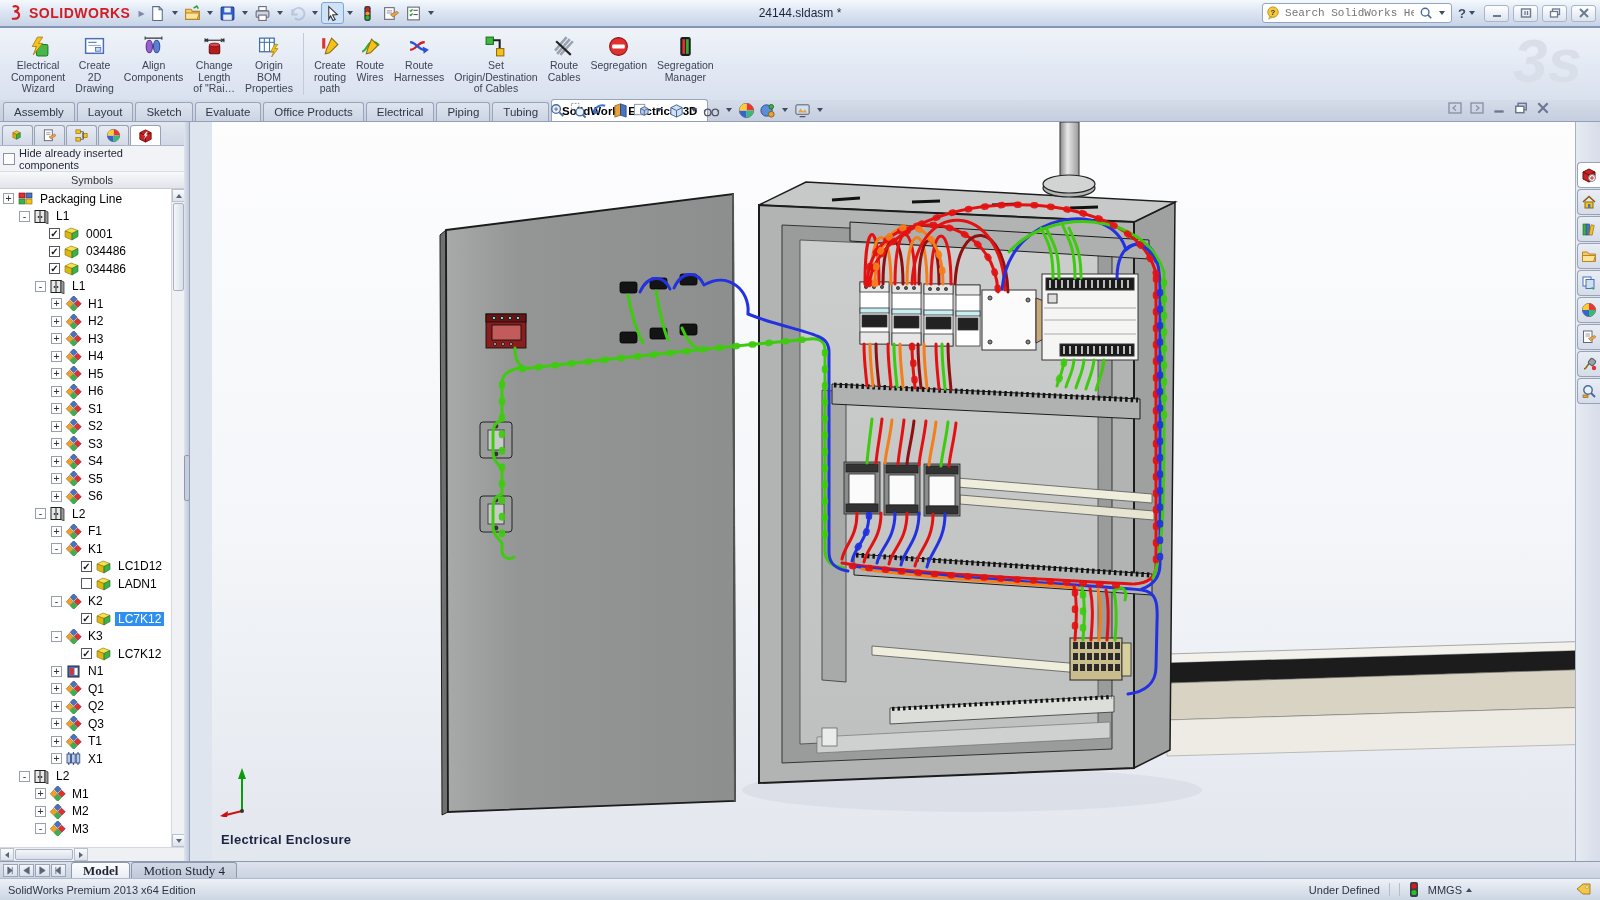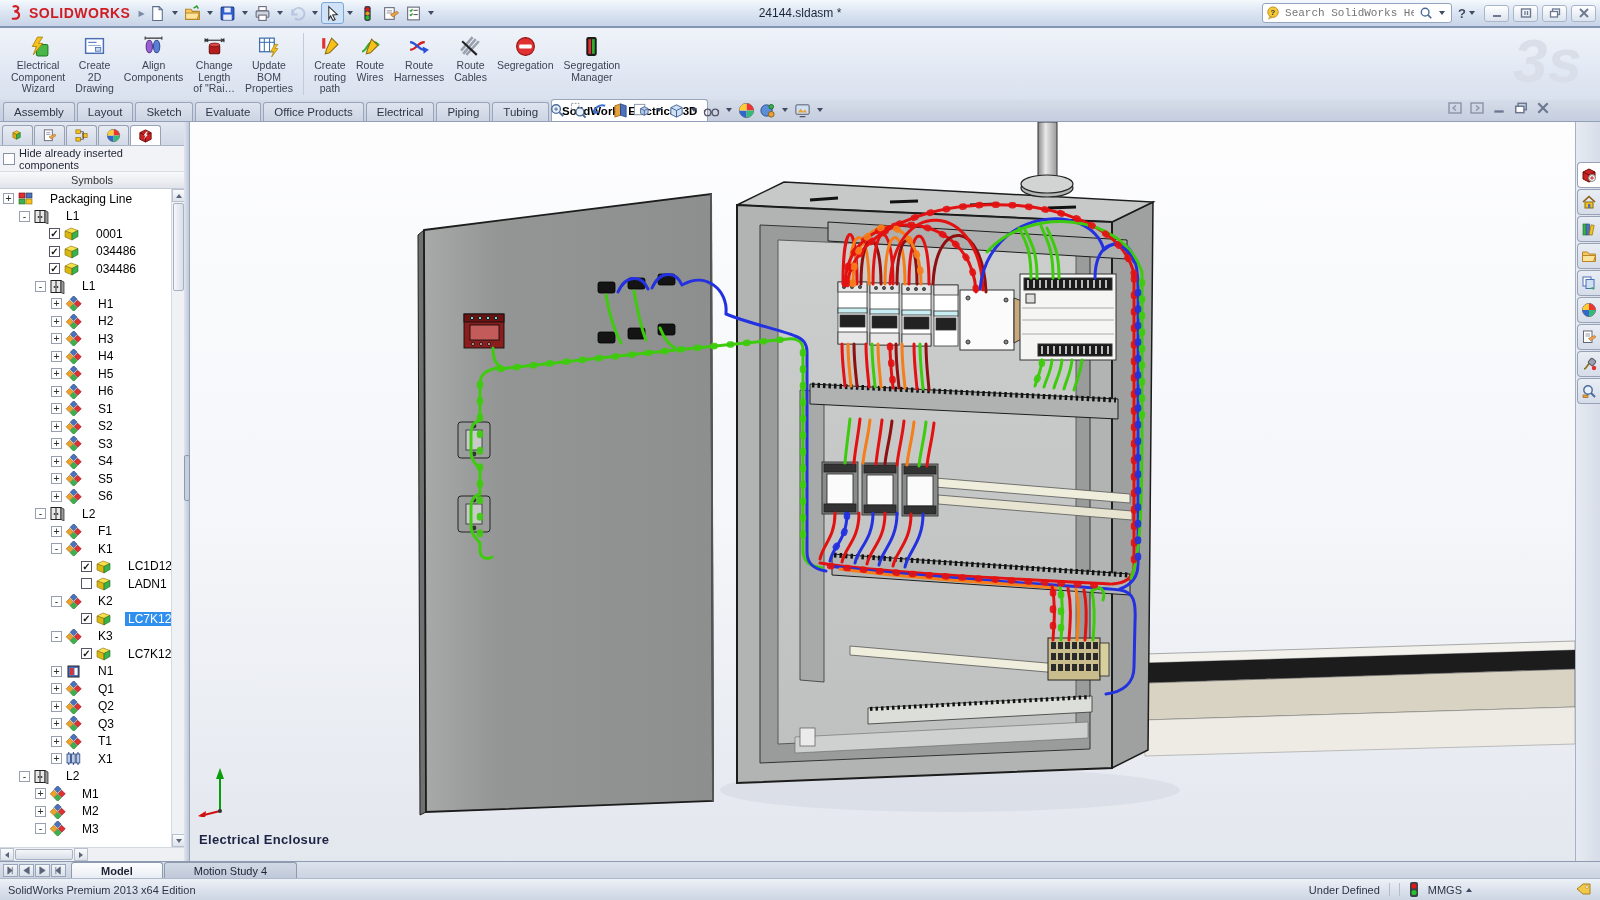--- a/index.html
+++ b/index.html
@@ -73,21 +73,21 @@
     border-bottom:1px solid #c5cbd7; font-size:11px; color:#333; display:flex; align-items:center; justify-content:center; }
   .tree { flex:1; background:#fff; overflow:hidden; position:relative; padding:1px 13px 0 0; }
   .trow { height:17.5px; display:flex; align-items:center; font-size:12px; color:#000; white-space:nowrap; overflow:hidden; }
   .toggle { width:11px; height:11px; border:1px solid #98a0b0; background:#fff; color:#333;
     font-size:10px; line-height:9px; text-align:center; margin-right:3px; flex:none; font-family:"DejaVu Sans Mono",monospace; }
   .tspacer { width:14px; flex:none; }
   .cb { width:11px; height:11px; border:1px solid #556; background:#fff; margin-right:3px; flex:none;
     font-size:10px; line-height:10px; text-align:center; color:#111; font-weight:bold; }
   .ticon { width:17px; height:15px; margin-right:3px; flex:none; }
   .ticon svg { width:17px; height:15px; }
-  .tlabel { padding:0 3px;margin-left:10px; }
+  .tlabel { padding:0 3px; }
   .trow.selected .tlabel { background:#2f8fef; color:#fff; }
   .vscroll { position:absolute; right:0; top:0; width:13px; height:100%; background:#f0f1f4; border-left:1px solid #d4d8e0; }
   .varrow { width:13px; height:13px; background:linear-gradient(#fafbfc,#dde2ea); border:1px solid #b9c1cf;
     display:flex; align-items:center; justify-content:center; }
   .vthumb { position:absolute; top:14px; left:1px; width:11px; height:88px; border:1px solid #a9b2c2;
     border-radius:2px; background:linear-gradient(90deg,#f4f6f9,#d9dfe9); }
   .hscroll { height:14px; flex:none; background:#eef0f4; border-top:1px solid #d4d8e0; display:flex; align-items:center; }
   .harrow { width:14px; height:13px; background:linear-gradient(#fafbfc,#dde2ea); border:1px solid #b9c1cf;
     display:flex; align-items:center; justify-content:center; flex:none; }
   .hthumb { width:58px; height:11px; margin:0 1px; border:1px solid #a9b2c2; border-radius:2px;
@@ -95,44 +95,44 @@
   .arrow-glyph { width:0; height:0; }
 
   
   .splitter { width:6px; flex:none; background:linear-gradient(90deg,#e0e5ee,#bfc9da);
     border-right:1px solid #98a4ba; position:relative; }
   .split-handle { position:absolute; top:333px; left:0; width:6px; height:46px; background:#c6cfdf;
     border:1px solid #8e9ab0; border-radius:2px; }
 
   
   .viewport { flex:1; position:relative; overflow:hidden;
-    background:linear-gradient(180deg,#fdfdfe 0%,#f4f6f9 55%,#e3e7ee 100%); }
+    background:linear-gradient(180deg,#fdfdfe 0%,#f4f6f9 55%,#e3e7ee 100%);margin-left:22px; }
   .viewport svg.scene { position:absolute; left:0; top:0; }
   .vp-label { position:absolute; left:9px; bottom:14px; font-size:13px; font-weight:bold;
     color:#1c2343; letter-spacing:.3px; }
   .triad { position:absolute; left:6px; bottom:44px; }
 
   
   .taskpane { width:25px; flex:none; background:linear-gradient(90deg,#e6eaf2,#d7dde9);
     border-left:1px solid #a7b1c4; padding-top:40px; display:flex; flex-direction:column; gap:1px; }
   .tptab { height:26px; border:1px solid #98a2b6; border-right:0; border-radius:4px 0 0 4px;
     background:linear-gradient(#e9edf4,#d6dde9); display:flex; align-items:center; justify-content:center; margin-left:1px; }
   .tptab.active { background:#fff; }
   .tptab svg { width:16px; height:16px; }
 
   
   .doctabs { height:17px; flex:none; background:linear-gradient(#dde3ed,#cbd3e1);
     border-top:1px solid #8e9ab0; display:flex; align-items:flex-end; padding-left:2px; }
   .navbtns { display:flex; gap:1px; margin:0 5px 1px 1px; }
   .navbtn { width:15px; height:13px; border:1px solid #9aa5b8; background:linear-gradient(#f2f5f9,#d9e0ea);
     display:flex; align-items:center; justify-content:center; }
   .navbtn svg { width:9px; height:9px; }
-  .dtab { height:16px; padding:0 29px; font-size:11px; color:#1d2333; display:flex; align-items:center;
+  .dtab { height:16px; padding:0 11px; font-size:13px; color:#1d2333; display:flex; align-items:center;
     background:linear-gradient(#d2d9e5,#c0c9d9); border:1px solid #8e9ab0; border-bottom:0;
-    border-radius:3px 3px 0 0; margin-right:1px; white-space:nowrap; }
+    border-radius:3px 3px 0 0; margin-right:1px; white-space:nowrap;font-family:Liberation Serif, serif; }
   .dtab.active { background:linear-gradient(#fdfdfe,#e9edf4); font-weight:bold; }
 
   
   .statusbar { height:22px; flex:none; background:linear-gradient(#edf1f7,#ccd5e3);
     border-top:1px solid #aeb9cb; display:flex; align-items:center; font-size:11px; color:#2d3545;
     padding:0 8px; }
   .sb-right { margin-left:auto; display:flex; align-items:center; gap:9px; }
   .sb-sep { width:1px; height:13px; background:#b4bdcc; }
   .sb-units { display:flex; align-items:center; gap:4px; }
   .up-caret { width:0; height:0; border-left:3px solid transparent; border-right:3px solid transparent;
@@ -370,21 +370,21 @@
               <svg viewBox="0 0 22 22" width="23" height="23">
                 <rect x="2.5" y="3" width="14" height="13" fill="#fff" stroke="#3f6fb0" stroke-width="1.2"></rect>
                 <line x1="2.5" y1="7" x2="16.5" y2="7" stroke="#3f6fb0"></line>
                 <line x1="7" y1="3" x2="7" y2="16" stroke="#3f6fb0"></line>
                 <line x1="12" y1="3" x2="12" y2="16" stroke="#3f6fb0"></line>
                 <path d="M17 9l-4 7h3l-2 5 6-8h-3l3-4z" fill="#f6c21a" stroke="#a87f0a" stroke-width=".7"></path>
               </svg>
             </span>
           </div>
           <div class="rlabel">
-            <div>Update</div>
+            <div>Origin</div>
             <div>BOM</div>
             <div>Properties</div>
           </div>
         </div>
         <div class="rsep"></div>
         <div class="rbtn">
           <div class="ric">
             <span style="display: inline-flex;">
               <svg viewBox="0 0 22 22" width="23" height="23">
                 <rect x="4" y="3" width="3" height="10" fill="#e03030"></rect>
@@ -418,20 +418,36 @@
               <svg viewBox="0 0 22 22" width="23" height="23">
                 <path d="M2 14c5 1 8-8 14-7" fill="none" stroke="#d02020" stroke-width="2.2"></path>
                 <path d="M2 7c5-1 9 9 15 7" fill="none" stroke="#2a52d6" stroke-width="2.2"></path>
                 <path d="M14 11l6 3-5 4z" fill="#2a52d6"></path>
               </svg>
             </span>
           </div>
           <div class="rlabel">
             <div>Route</div>
             <div>Harnesses</div>
+          </div>
+        </div>
+        <div class="rbtn">
+          <div class="ric">
+            <span style="display: inline-flex;">
+              <svg viewBox="0 0 22 22" width="23" height="23">
+                <rect x="2" y="2" width="7" height="7" fill="#3dbb3d" stroke="#1c6e1c"></rect>
+                <path d="M9 5h6v8" fill="none" stroke="#222" stroke-width="2"></path>
+                <rect x="12" y="13" width="7" height="7" fill="#f6c21a" stroke="#8a6a10"></rect>
+              </svg>
+            </span>
+          </div>
+          <div class="rlabel">
+            <div>Set</div>
+            <div>Origin/Destination</div>
+            <div>of Cables</div>
           </div>
         </div>
         <div class="rbtn">
           <div class="ric">
             <span style="display: inline-flex;">
               <svg viewBox="0 0 22 22" width="23" height="23">
                 <path d="M4 18L16 4M7 19L19 6M2 15L13 2" stroke="#9aa2ae" stroke-width="2.4"></path>
                 <path d="M3 6l14 13" stroke="#222" stroke-width="2"></path>
               </svg>
             </span>

